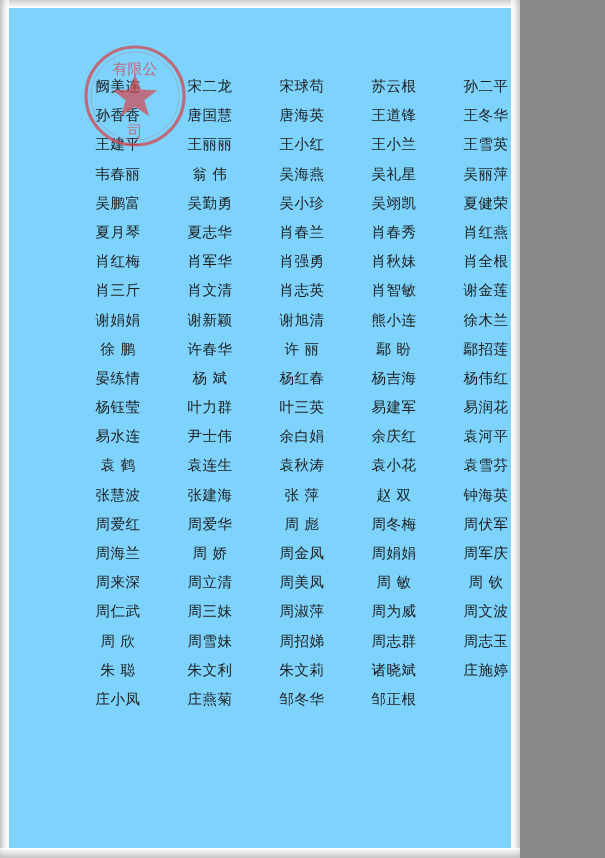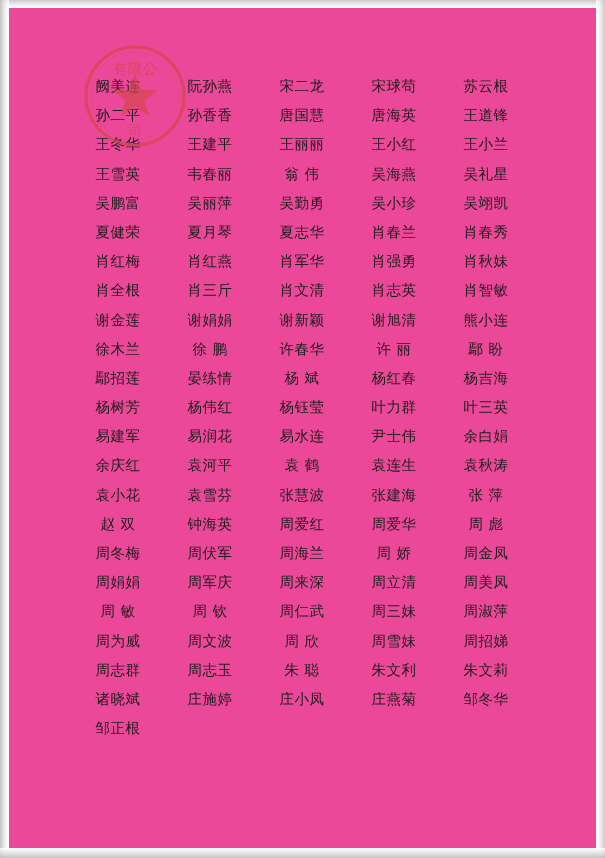--- a/index.html
+++ b/index.html
@@ -2,23 +2,23 @@
 <html><head>
 <meta charset="utf-8">
 <style>
   html, body {
     margin: 0;
     padding: 0;
     background: #8a8a8a;
   }
   .page {
     position: relative;
-    width: 605px;
+    width: 520px;
     height: 858px;
-    background: #ec4899;
+    background: #7dd3fc;
     overflow: hidden;
     font-family: "DejaVu Sans", sans-serif;
   }
   
   .page::before {
     content: "";
     position: absolute;
     inset: 0;
     box-shadow: inset 0 0 6px rgba(0,0,0,0.10);
     pointer-events: none;
@@ -101,51 +101,50 @@
       <circle cx="52" cy="52" r="49" fill="none" stroke="#d4474f" stroke-width="3.2" opacity="0.85"></circle>
       <circle cx="52" cy="52" r="44" fill="none" stroke="#d4474f" stroke-width="0.8" opacity="0.35"></circle>
       <polygon points="52,30 57.9,45.6 74.5,46.2 61.4,56.3 66.1,72.2 52,62.8 37.9,72.2 42.6,56.3 29.5,46.2 46.1,45.6" fill="#d4474f" opacity="0.8"></polygon>
       <text x="52" y="30" fill="#d4474f" font-size="15" font-family="'DejaVu Sans',sans-serif" text-anchor="middle" opacity="0.85">有限公</text>
       <text x="52" y="92" fill="#d4474f" font-size="15" font-family="'DejaVu Sans',sans-serif" text-anchor="middle" opacity="0.8">司</text>
     </svg>
   </div>
 
   <div class="name-grid">
     <div class="name-cell">阙美连</div>
-    <div class="name-cell">阮孙燕</div>
     <div class="name-cell">宋二龙</div>
     <div class="name-cell">宋球苟</div>
     <div class="name-cell">苏云根</div>
     <div class="name-cell">孙二平</div>
     <div class="name-cell">孙香香</div>
     <div class="name-cell">唐国慧</div>
     <div class="name-cell">唐海英</div>
     <div class="name-cell">王道锋</div>
     <div class="name-cell">王冬华</div>
     <div class="name-cell">王建平</div>
     <div class="name-cell">王丽丽</div>
     <div class="name-cell">王小红</div>
     <div class="name-cell">王小兰</div>
     <div class="name-cell">王雪英</div>
     <div class="name-cell">韦春丽</div>
     <div class="name-cell">翁  伟</div>
     <div class="name-cell">吴海燕</div>
     <div class="name-cell">吴礼星</div>
+    <div class="name-cell">吴丽萍</div>
     <div class="name-cell">吴鹏富</div>
-    <div class="name-cell">吴丽萍</div>
     <div class="name-cell">吴勤勇</div>
     <div class="name-cell">吴小珍</div>
     <div class="name-cell">吴翊凯</div>
     <div class="name-cell">夏健荣</div>
     <div class="name-cell">夏月琴</div>
     <div class="name-cell">夏志华</div>
     <div class="name-cell">肖春兰</div>
     <div class="name-cell">肖春秀</div>
+    <div class="name-cell">肖红燕</div>
     <div class="name-cell">肖红梅</div>
-    <div class="name-cell">肖红燕</div>
     <div class="name-cell">肖军华</div>
     <div class="name-cell">肖强勇</div>
     <div class="name-cell">肖秋妹</div>
     <div class="name-cell">肖全根</div>
     <div class="name-cell">肖三斤</div>
     <div class="name-cell">肖文清</div>
     <div class="name-cell">肖志英</div>
     <div class="name-cell">肖智敏</div>
     <div class="name-cell">谢金莲</div>
     <div class="name-cell">谢娟娟</div>
@@ -155,21 +154,20 @@
     <div class="name-cell">徐木兰</div>
     <div class="name-cell">徐  鹏</div>
     <div class="name-cell">许春华</div>
     <div class="name-cell">许  丽</div>
     <div class="name-cell">鄢  盼</div>
     <div class="name-cell">鄢招莲</div>
     <div class="name-cell">晏练情</div>
     <div class="name-cell">杨  斌</div>
     <div class="name-cell">杨红春</div>
     <div class="name-cell">杨吉海</div>
-    <div class="name-cell">杨树芳</div>
     <div class="name-cell">杨伟红</div>
     <div class="name-cell">杨钰莹</div>
     <div class="name-cell">叶力群</div>
     <div class="name-cell">叶三英</div>
     <div class="name-cell">易建军</div>
     <div class="name-cell">易润花</div>
     <div class="name-cell">易水连</div>
     <div class="name-cell">尹士伟</div>
     <div class="name-cell">余白娟</div>
     <div class="name-cell">余庆红</div>

